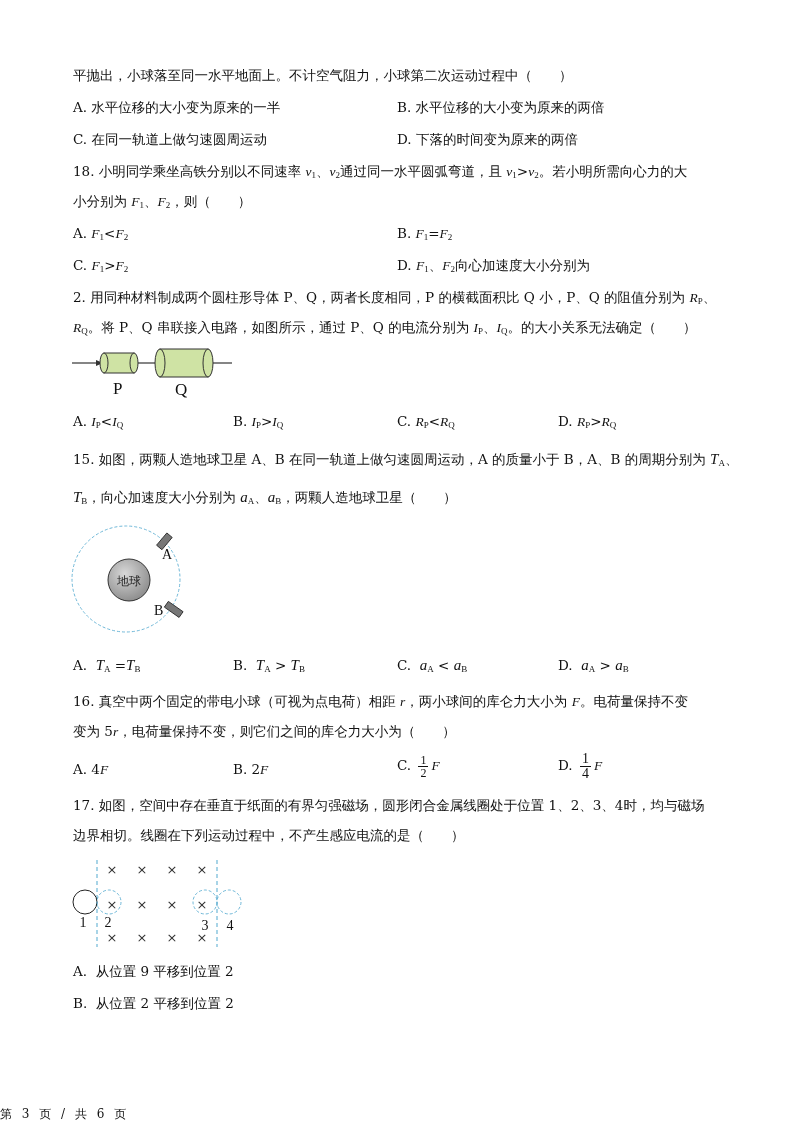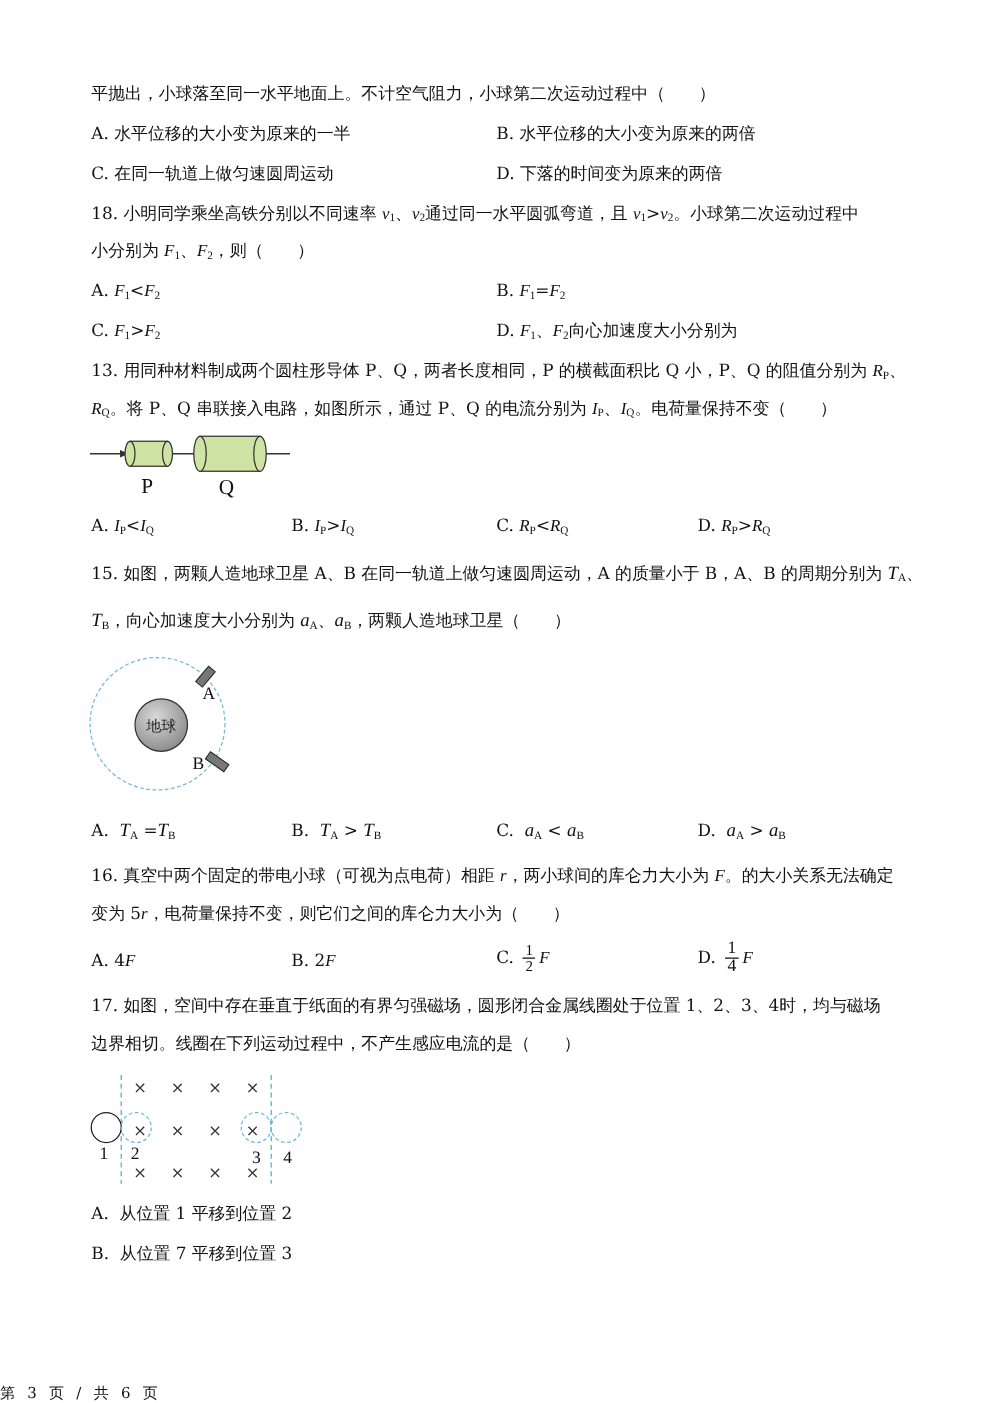--- a/index.html
+++ b/index.html
@@ -16,29 +16,29 @@
 </style>
 </head>
 <body>
 
 <div class="line" style="top:66px">平抛出，小球落至同一水平地面上。不计空气阻力，小球第二次运动过程中（　　）</div>
 <div class="opt" style="top:98px;left:73px"><span>A.</span> <span>水平位移的大小变为原来的一半</span></div>
 <div class="opt" style="top:98px;left:397px"><span>B.</span> <span>水平位移的大小变为原来的两倍</span></div>
 <div class="opt" style="top:130px;left:73px"><span>C.</span> <span>在同一轨道上做匀速圆周运动</span></div>
 <div class="opt" style="top:130px;left:397px"><span>D.</span> <span>下落的时间变为原来的两倍</span></div>
 
-<div class="line" style="top:162px"><span>18. 小明同学乘坐高铁分别以不同速率 </span><i class="m">v</i><sub>1</sub><span>、</span><i class="m">v</i><sub>2</sub><span>通过同一水平圆弧弯道，且 </span><i class="m">v</i><sub>1</sub><span>&gt;</span><i class="m">v</i><sub>2</sub><span>。小球第二次运动过程中</span></div>
+<div class="line" style="top:162px"><span>18. 小明同学乘坐高铁分别以不同速率 </span><i class="m">v</i><sub>1</sub><span>、</span><i class="m">v</i><sub>2</sub><span>通过同一水平圆弧弯道，且 </span><i class="m">v</i><sub>1</sub><span>&gt;</span><i class="m">v</i><sub>2</sub><span>。若小明所需向心力的大</span></div>
 <div class="line" style="top:192px"><span>小分别为 </span><i class="m">F</i><sub>1</sub><span>、</span><i class="m">F</i><sub>2</sub><span>，则（　　）</span></div>
 <div class="opt" style="top:224px;left:73px"><span>A.</span> <i class="m">F</i><sub>1</sub><span>&lt;</span><i class="m">F</i><sub>2</sub></div>
 <div class="opt" style="top:224px;left:397px"><span>B.</span> <i class="m">F</i><sub>1</sub><span>=</span><i class="m">F</i><sub>2</sub></div>
 <div class="opt" style="top:256px;left:73px"><span>C.</span> <i class="m">F</i><sub>1</sub><span>&gt;</span><i class="m">F</i><sub>2</sub></div>
 <div class="opt" style="top:256px;left:397px"><span>D.</span> <i class="m">F</i><sub>1</sub><span>、</span><i class="m">F</i><sub>2</sub><span>向心加速度大小分别为</span></div>
 
-<div class="line" style="top:288px"><span>13. 用同种材料制成两个圆柱形导体 P、Q，两者长度相同，P 的横截面积比 Q 小，P、Q 的阻值分别为 </span><i class="m">R</i><sub>P</sub>、</div>
-<div class="line" style="top:318px"><i class="m">R</i><sub>Q</sub><span>。将 P、Q 串联接入电路，如图所示，通过 P、Q 的电流分别为 </span><i class="m">I</i><sub>P</sub>、<i class="m">I</i><sub>Q</sub><span>。电荷量保持不变（　　）</span></div>
+<div class="line" style="top:288px"><span>2. 用同种材料制成两个圆柱形导体 P、Q，两者长度相同，P 的横截面积比 Q 小，P、Q 的阻值分别为 </span><i class="m">R</i><sub>P</sub>、</div>
+<div class="line" style="top:318px"><i class="m">R</i><sub>Q</sub><span>。将 P、Q 串联接入电路，如图所示，通过 P、Q 的电流分别为 </span><i class="m">I</i><sub>P</sub>、<i class="m">I</i><sub>Q</sub><span>。的大小关系无法确定（　　）</span></div>
 
 <svg style="left:70px;top:345px" width="170" height="55" viewBox="0 0 170 55">
   <line x1="2" y1="18" x2="32" y2="18" stroke="#333" stroke-width="1.2"></line>
   <polygon points="26,15 33,18 26,21" fill="#333"></polygon>
   <g>
     <rect x="34" y="8" width="30" height="20" fill="#cfe3a4" stroke="#333" stroke-width="1"></rect>
     <ellipse cx="64" cy="18" rx="4" ry="10" fill="#cfe3a4" stroke="#333" stroke-width="1"></ellipse>
     <ellipse cx="34" cy="18" rx="4" ry="10" fill="#cfe3a4" stroke="#333" stroke-width="1"></ellipse>
   </g>
   <line x1="68" y1="18" x2="90" y2="18" stroke="#333" stroke-width="1.2"></line>
@@ -74,21 +74,21 @@
   <text x="92" y="37" font-family="Liberation Serif, serif" font-size="14" fill="#111">A</text>
   <rect x="95" y="84" width="18" height="7" fill="#777" stroke="#222" stroke-width="0.8" transform="rotate(35 104 87)"></rect>
   <text x="84" y="93" font-family="Liberation Serif, serif" font-size="14" fill="#111">B</text>
 </svg>
 
 <div class="opt" style="top:656px;left:73px"><span>A.</span>&nbsp; <i class="m" style="font-size:15px">T</i><sub>A</sub> <span>=</span><i class="m" style="font-size:15px">T</i><sub>B</sub></div>
 <div class="opt" style="top:656px;left:233px"><span>B.</span>&nbsp; <i class="m" style="font-size:15px">T</i><sub>A</sub> <span>&gt;</span> <i class="m" style="font-size:15px">T</i><sub>B</sub></div>
 <div class="opt" style="top:656px;left:397px"><span>C.</span>&nbsp; <i class="m" style="font-size:15px">a</i><sub>A</sub> <span>&lt;</span> <i class="m" style="font-size:15px">a</i><sub>B</sub></div>
 <div class="opt" style="top:656px;left:558px"><span>D.</span>&nbsp; <i class="m" style="font-size:15px">a</i><sub>A</sub> <span>&gt;</span> <i class="m" style="font-size:15px">a</i><sub>B</sub></div>
 
-<div class="line" style="top:692px"><span>16. 真空中两个固定的带电小球（可视为点电荷）相距 </span><i class="m">r</i><span>，两小球间的库仑力大小为 </span><i class="m">F</i><span>。的大小关系无法确定</span></div>
+<div class="line" style="top:692px"><span>16. 真空中两个固定的带电小球（可视为点电荷）相距 </span><i class="m">r</i><span>，两小球间的库仑力大小为 </span><i class="m">F</i><span>。电荷量保持不变</span></div>
 <div class="line" style="top:722px"><span>变为 5</span><i class="m">r</i><span>，电荷量保持不变，则它们之间的库仑力大小为（　　）</span></div>
 <div class="opt" style="top:760px;left:73px"><span>A.</span> <span>4</span><i class="m">F</i></div>
 <div class="opt" style="top:760px;left:233px"><span>B.</span> <span>2</span><i class="m">F</i></div>
 <div class="opt" style="top:754px;left:397px"><span>C.</span> <span class="frac">
       <span class="num">1</span>
       <span>2</span>
     </span><i class="m">F</i></div>
 <div class="opt" style="top:752px;left:558px"><span>D.</span> <span class="frac" style="font-size:14px;line-height:14px">
       <span class="num">1</span>
       <span>4</span>
@@ -119,16 +119,16 @@
   <circle cx="135" cy="47" r="12" fill="none" stroke="#6fb8d8" stroke-width="1" stroke-dasharray="3,2"></circle>
   <circle cx="159" cy="47" r="12" fill="none" stroke="#6fb8d8" stroke-width="1" stroke-dasharray="3,2"></circle>
   <g font-family="Liberation Serif, serif" font-size="14" fill="#111" text-anchor="middle">
     <text x="13" y="72">1</text>
     <text x="38" y="72">2</text>
     <text x="135" y="75">3</text>
     <text x="160" y="75">4</text>
   </g>
 </svg>
 
-<div class="opt" style="top:962px;left:73px"><span>A.</span>&nbsp; <span>从位置 1 平移到位置 2</span></div>
-<div class="opt" style="top:994px;left:73px"><span>B.</span>&nbsp; <span>从位置 7 平移到位置 3</span></div>
+<div class="opt" style="top:962px;left:73px"><span>A.</span>&nbsp; <span>从位置 9 平移到位置 2</span></div>
+<div class="opt" style="top:994px;left:73px"><span>B.</span>&nbsp; <span>从位置 2 平移到位置 2</span></div>
 
 <div class="footer">第 3 页 / 共 6 页</div>
 
 </body></html>

